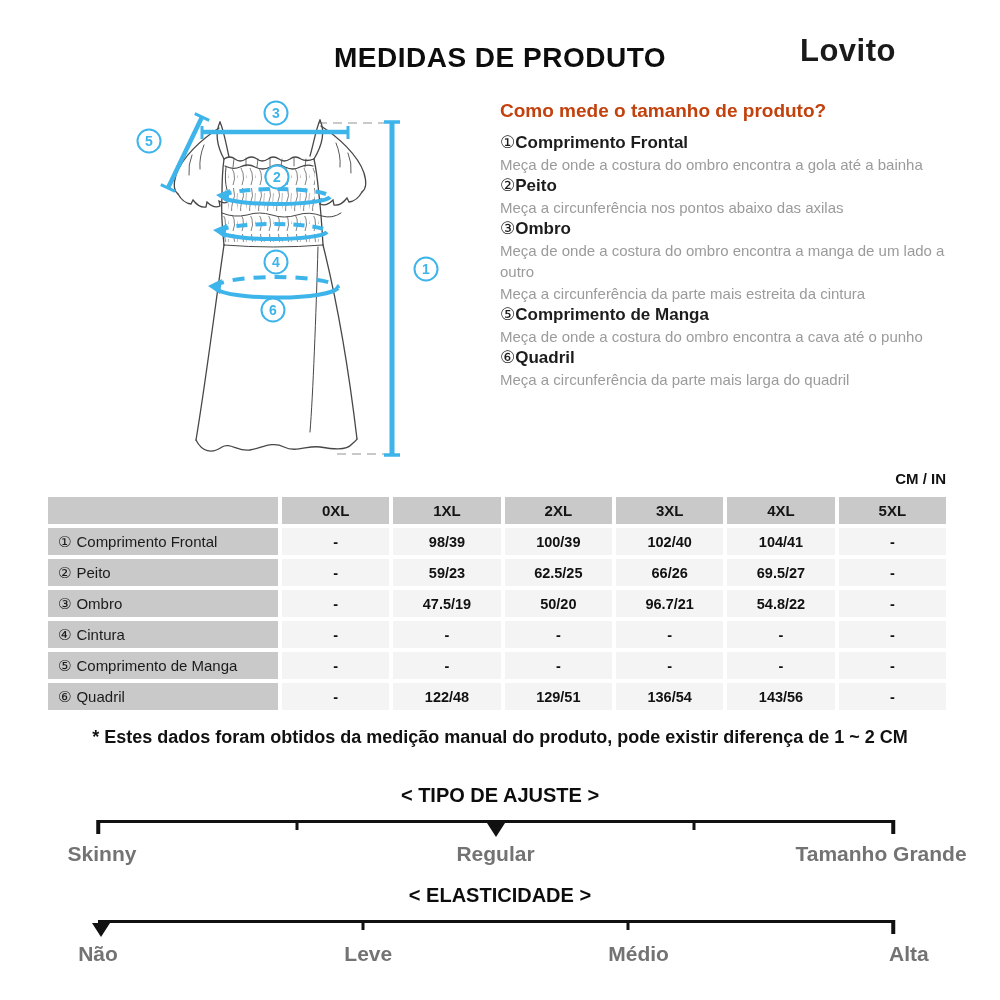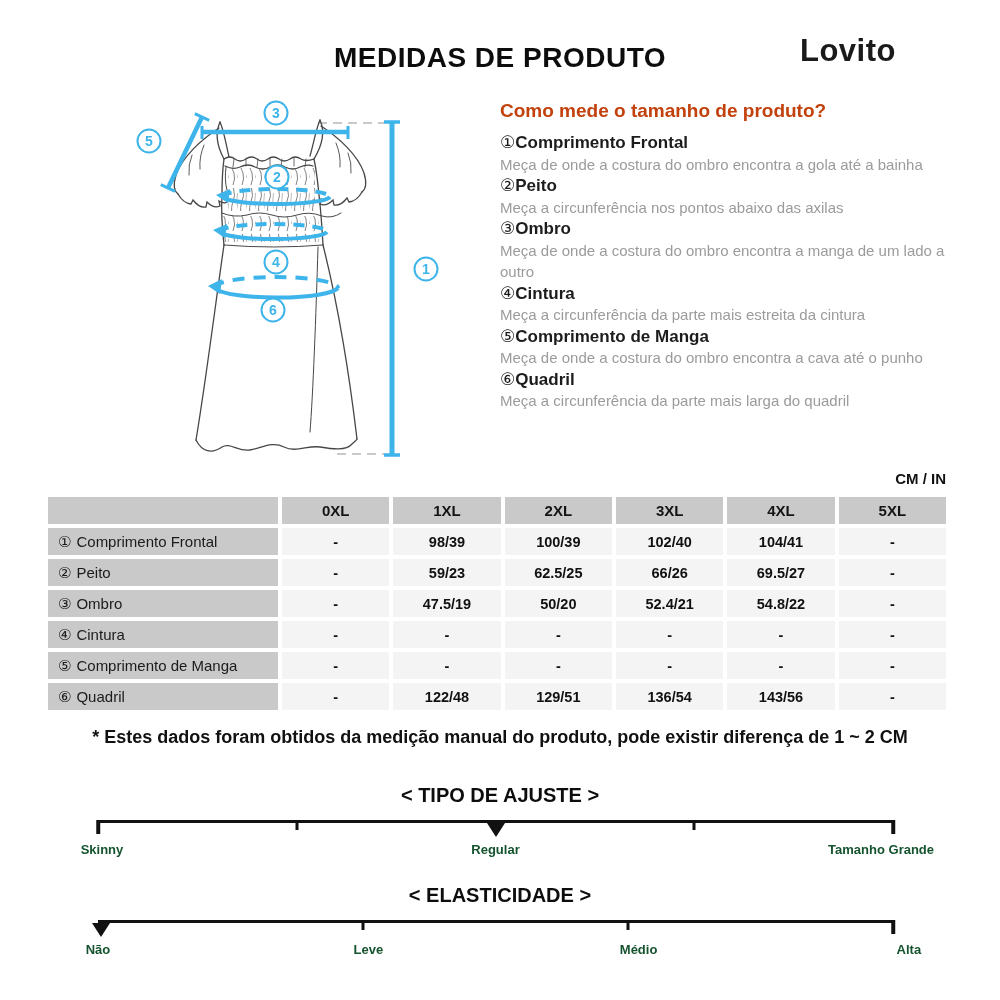--- a/index.html
+++ b/index.html
@@ -54,21 +54,21 @@
   .tick{position:absolute;top:0;width:3px;background:#111;transform:translateX(-50%);}
   .tick.end{height:14px;width:3.5px;}
   .tick.mid{height:10px;}
   .marker{
     position:absolute;top:3px;width:0;height:0;transform:translateX(-50%);
     border-left:9px solid transparent;border-right:9px solid transparent;
     border-top:14px solid #111;
   }
   .slabel{
     position:absolute;top:22px;transform:translateX(-50%);white-space:nowrap;
-    font-size:13px;font-weight:700;color:#14532d;
+    font-size:21px;font-weight:700;color:#737373;
   }
 </style>
 </head>
 <body>
 
 <div class="page-title">MEDIDAS DE PRODUTO</div>
 <div class="brand">Lovito</div>
 
 <svg class="diagram" viewBox="0 0 360 370">
   <defs>
@@ -194,21 +194,20 @@
   </div>
   <div class="guide-item">
     <div class="guide-item-title"><span class="gnum">②</span><span>Peito</span></div>
     <div class="guide-item-desc">Meça a circunferência nos pontos abaixo das axilas</div>
   </div>
   <div class="guide-item">
     <div class="guide-item-title"><span class="gnum">③</span><span>Ombro</span></div>
     <div class="guide-item-desc">Meça de onde a costura do ombro encontra a manga de um lado a outro</div>
   </div>
   <div class="guide-item">
-    <div class="guide-item-title"><span class="gnum">④</span><span>Cintura</span></div>
     <div class="guide-item-desc">Meça a circunferência da parte mais estreita da cintura</div>
   </div>
   <div class="guide-item">
     <div class="guide-item-title"><span class="gnum">⑤</span><span>Comprimento de Manga</span></div>
     <div class="guide-item-desc">Meça de onde a costura do ombro encontra a cava até o punho</div>
   </div>
   <div class="guide-item">
     <div class="guide-item-title"><span class="gnum">⑥</span><span>Quadril</span></div>
     <div class="guide-item-desc">Meça a circunferência da parte mais larga do quadril</div>
   </div>
@@ -247,21 +246,21 @@
   <div class="cell val">69.5/27</div>
   <div class="cell val">-</div>
 
   <div class="cell rowlabel">
       <span class="rnum">③</span>
       <span>Ombro</span>
     </div>
   <div class="cell val">-</div>
   <div class="cell val">47.5/19</div>
   <div class="cell val">50/20</div>
-  <div class="cell val">52.4/21</div>
+  <div class="cell val">96.7/21</div>
   <div class="cell val">54.8/22</div>
   <div class="cell val">-</div>
 
   <div class="cell rowlabel">
       <span class="rnum">④</span>
       <span>Cintura</span>
     </div>
   <div class="cell val">-</div>
   <div class="cell val">-</div>
   <div class="cell val">-</div>

